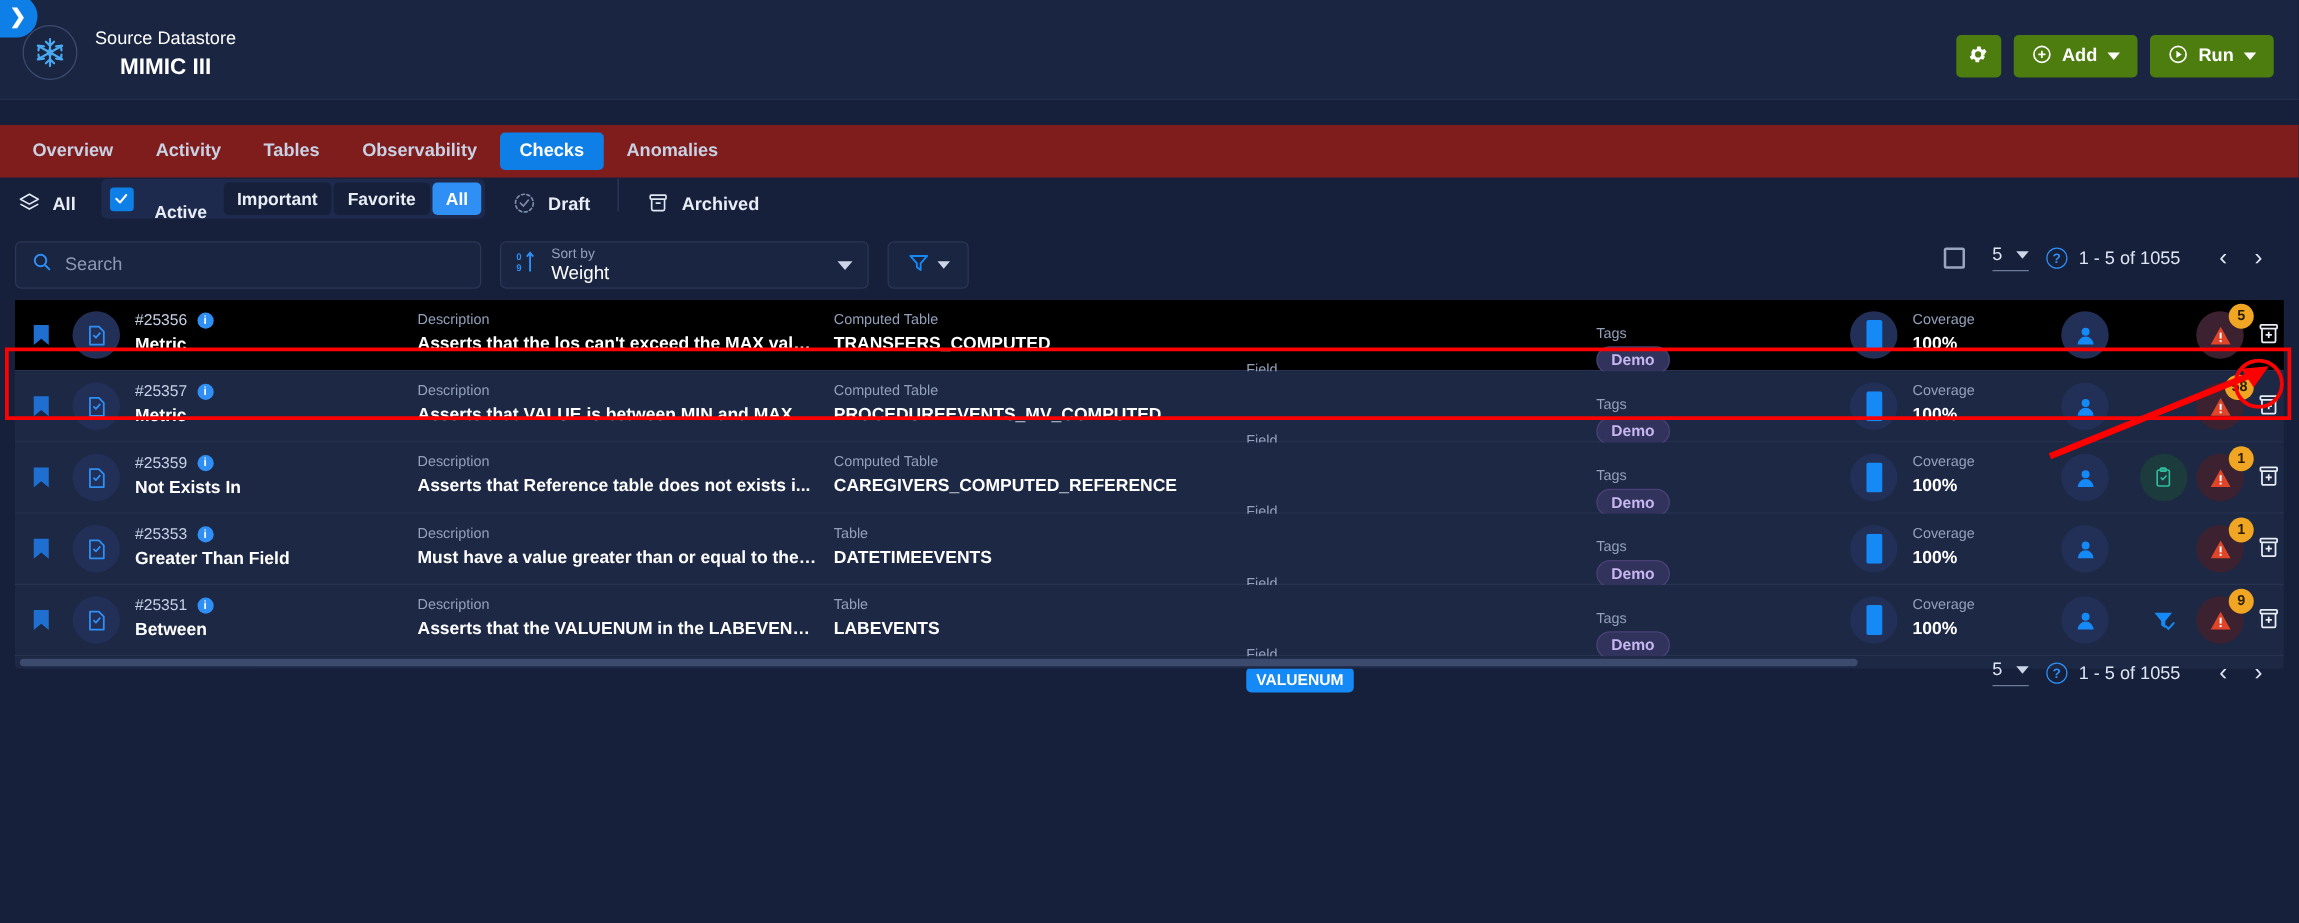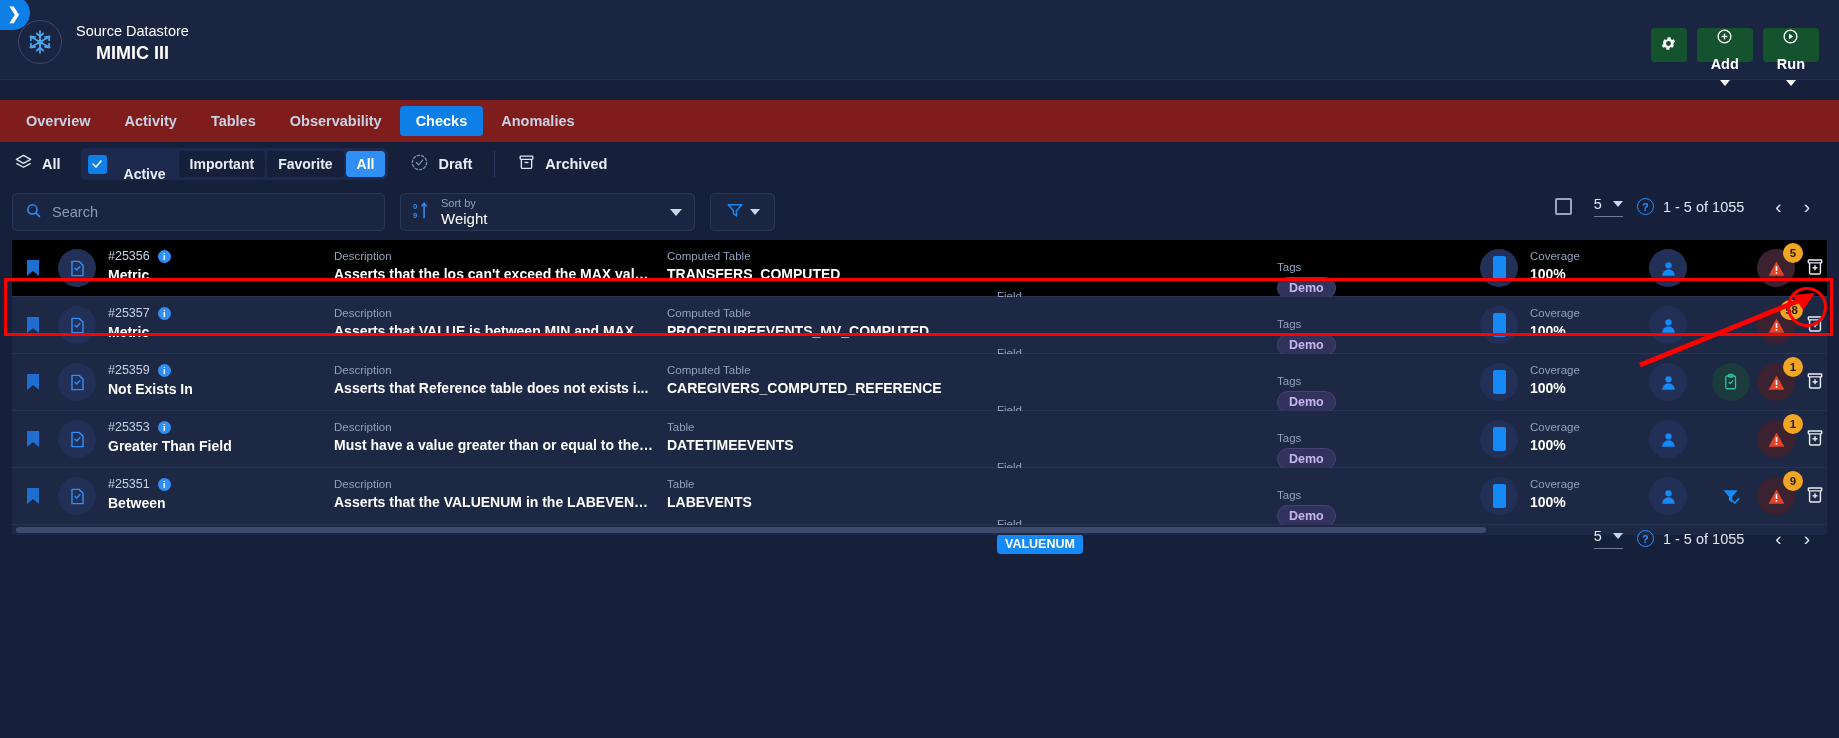--- a/index.html
+++ b/index.html
@@ -32,44 +32,43 @@
   .ds-logo {
     width: 44px; height: 44px; border-radius: 50%;
     border: 1px solid #3a4straight; border: 1px solid #3b4a6e;
     display: flex; align-items: center; justify-content: center;
   }
   .ds-text .ds-sub { font-size: 14.5px; color: #ffffff; font-weight: 400; line-height: 20px; }
   .ds-text .ds-title { font-size: 18px; color: #ffffff; font-weight: 700; line-height: 22px; margin-top: 1px; text-align: center; }
 
   .hdr-actions { position: absolute; right: 20px; top: 28px; display: flex; align-items: center; gap: 10px; }
   .btn {
-    background: #14532d; color: #fff; border: none; border-radius: 4px;
+    background: #4d7c0f; color: #fff; border: none; border-radius: 4px;
     height: 34px; display: flex; align-items: center; gap: 8px;
     padding: 0 14px; font-size: 14.5px; font-weight: 600; cursor: pointer;
     font-family: "Liberation Sans", sans-serif;
-    flex-direction: column;
   }
   .btn.icon-only { width: 36px; padding: 0; justify-content: center; }
   .caret { width: 0; height: 0; border-left: 5px solid transparent; border-right: 5px solid transparent; border-top: 6px solid #fff; }
 
   
   .navtabs {
     position: absolute; left: 0; top: 100px; right: 0; height: 42px;
     background: #7f1d1d; display: flex; align-items: center; padding-left: 10px; gap: 2px;
   }
   .navtab {
     font-size: 14.5px; color: #c8d2e4; padding: 7px 16px; border-radius: 4px;
     cursor: pointer; font-weight: 600; white-space: nowrap;
   }
   .navtab.active { background: #0f7fe8; color: #fff; }
 
   
   .filterbar {
     position: absolute; left: 0; top: 143px; right: 16px; height: 42px;
-    display: flex; align-items: center; padding-left: 14px; gap: 0;
+    display: flex; padding-left: 14px; gap: 0;
   }
   .fb-item { display: flex; align-items: center; gap: 9px; font-size: 14.5px; color: #e8edf6; font-weight: 600; cursor: pointer; }
   .fb-layers { margin-right: 20px; }
   .seg-group {
     display: flex; align-items: center; background: #1d2a4d; border-radius: 5px;
     padding: 3px; gap: 2px; height: 32px;
   }
   .seg-check {
     width: 19px; height: 19px; border-radius: 3px; background: #0f7fe8;
     display: flex; align-items: center; justify-content: center;

